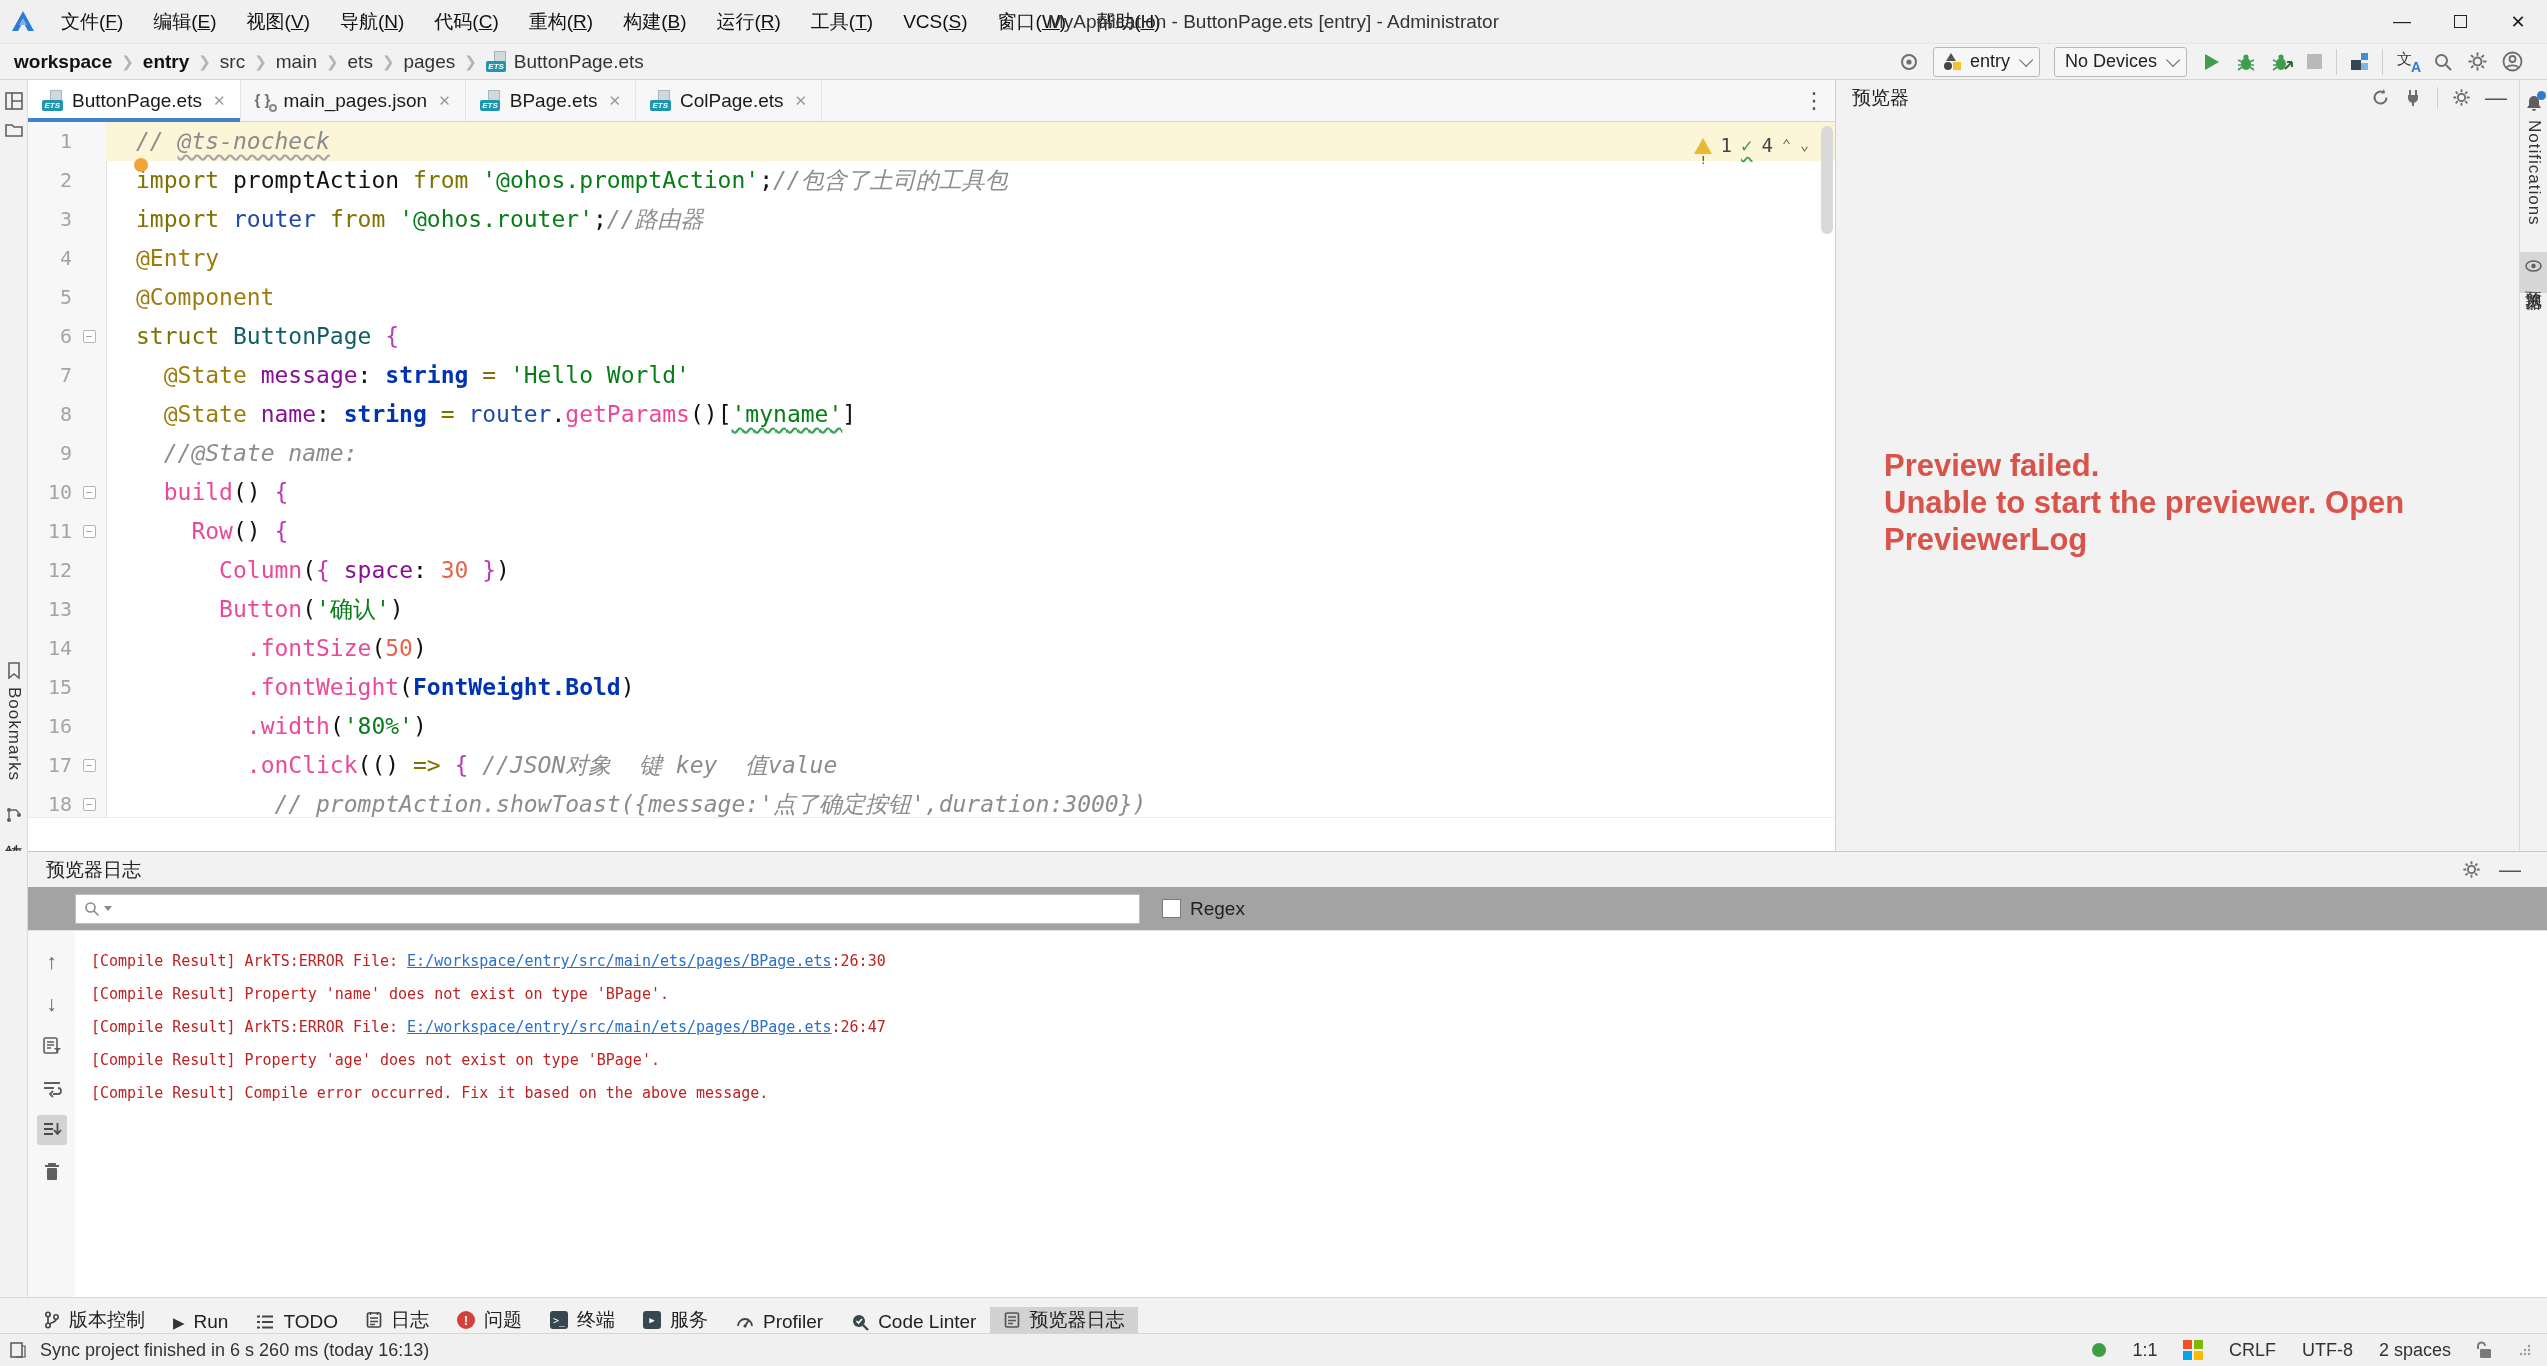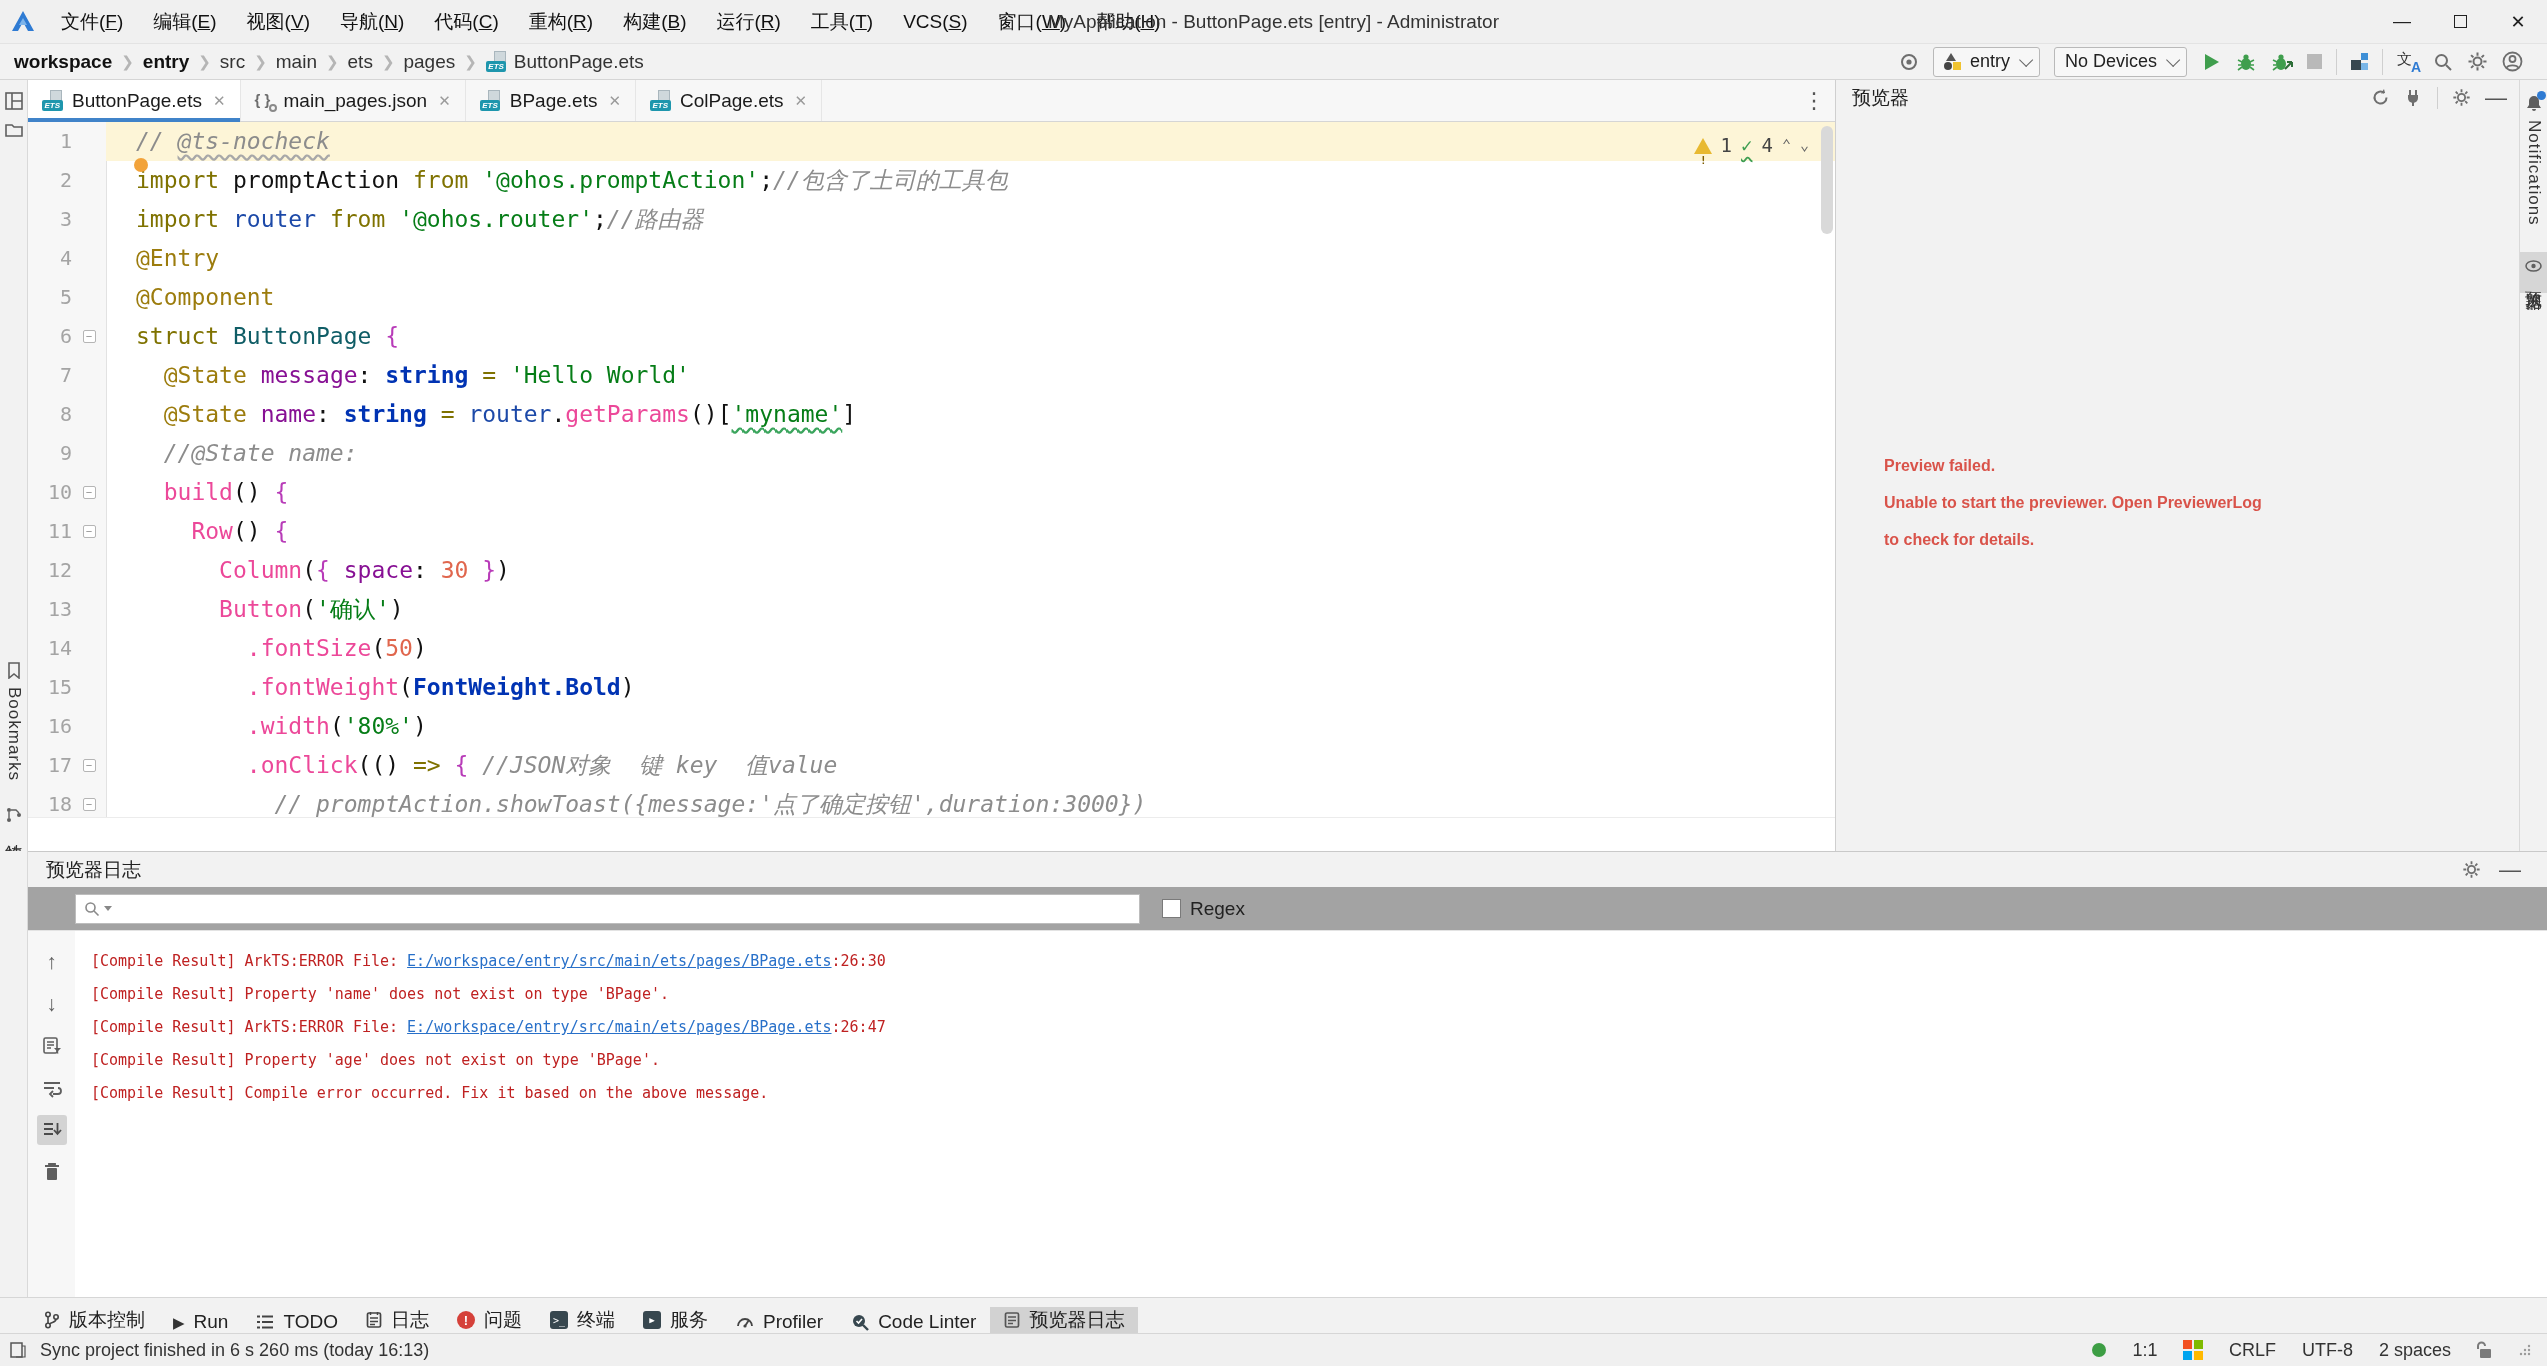--- a/index.html
+++ b/index.html
@@ -97,21 +97,21 @@
   .check-wavy { color:#3f9e52; font-weight:bold; text-decoration:underline wavy #3f9e52; text-underline-offset:4px; font-size:19px; }
   .insp-chev { color:#666; font-size:15px; }
   .ed-scrollbar { position:absolute; right:2px; top:4px; width:12px; height:108px; background:#d9d9d9; border-radius:6px; z-index:5; }
 
   
   .previewer { width:684px; background:#f2f2f2; border-left:1px solid #cfcfcf; display:flex; flex-direction:column; }
   .panel-head { height:35px; display:flex; align-items:center; padding:0 12px 0 16px; font-size:19px; color:#222; }
   .panel-head .ph-icons { margin-left:auto; display:flex; align-items:center; gap:14px; color:#666; }
   .ph-sep { width:1px; height:22px; background:#cfcfcf; }
   .minus-glyph { font-size:22px; color:#555; line-height:10px; }
-  .preview-error { margin:332px 0 0 48px; width:600px; color:#d9534a; font-weight:bold; font-size:16px; line-height:37px; }
+  .preview-error { margin:332px 0 0 48px; width:600px; color:#d9534a; font-weight:bold; font-size:31px; line-height:37px; }
 
   
   .bottom-panel { height:446px; display:flex; }
   .bp-left-strip { width:28px; background:#f2f2f2; border-right:1px solid #d9d9d9; display:flex; flex-direction:column; align-items:center; justify-content:flex-end; padding-bottom:30px; }
   .bp-main { flex:1; display:flex; flex-direction:column; border-top:1px solid #c9c9c9; }
   .log-head { height:35px; background:#f2f2f2; display:flex; align-items:center; padding:0 26px 0 18px; font-size:19px; color:#222; }
   .log-head .ph-icons { margin-left:auto; display:flex; gap:18px; color:#666; align-items:center; }
   .search-row { height:44px; background:#a3a3a3; display:flex; align-items:center; padding-left:47px; border-bottom:1px solid #e3e3e3; }
   .search-box { width:1065px; height:30px; background:#fff; border:1px solid #bdbdbd; display:flex; align-items:center; padding:0 8px; gap:4px; }
   .search-box input { border:none; outline:none; flex:1; font-size:17px; font-family:"Liberation Sans",sans-serif; }
@@ -474,21 +474,20 @@
                 <path d="M10.5 1.5 v3.2 M10.5 16.3 v3.2 M1.5 10.5 h3.2 M16.3 10.5 h3.2 M4.1 4.1 l2.3 2.3 M14.6 14.6 l2.3 2.3 M16.9 4.1 l-2.3 2.3 M6.4 14.6 l-2.3 2.3"></path>
               </g>
             </svg>
         </span>
         <span class="minus-glyph">—</span>
       </span>
     </div>
     <div class="preview-error">
       <div>Preview failed.</div>
       <div>Unable to start the previewer. Open PreviewerLog</div>
-      <div>to check for details.</div>
     </div>
   </div>
 
   <div class="side-strip right">
     <span class="bell-wrap">
       <svg width="18" height="18" viewBox="0 0 18 18">
           <path d="M9 2 a5 5 0 0 1 5 5 v4 l2 3 H2 l2 -3 V7 a5 5 0 0 1 5 -5 Z" fill="#5f5f5f"></path>
           <path d="M7 15 a2 2 0 0 0 4 0" fill="#5f5f5f"></path>
         </svg>
       <i class="bell-dot"></i>

